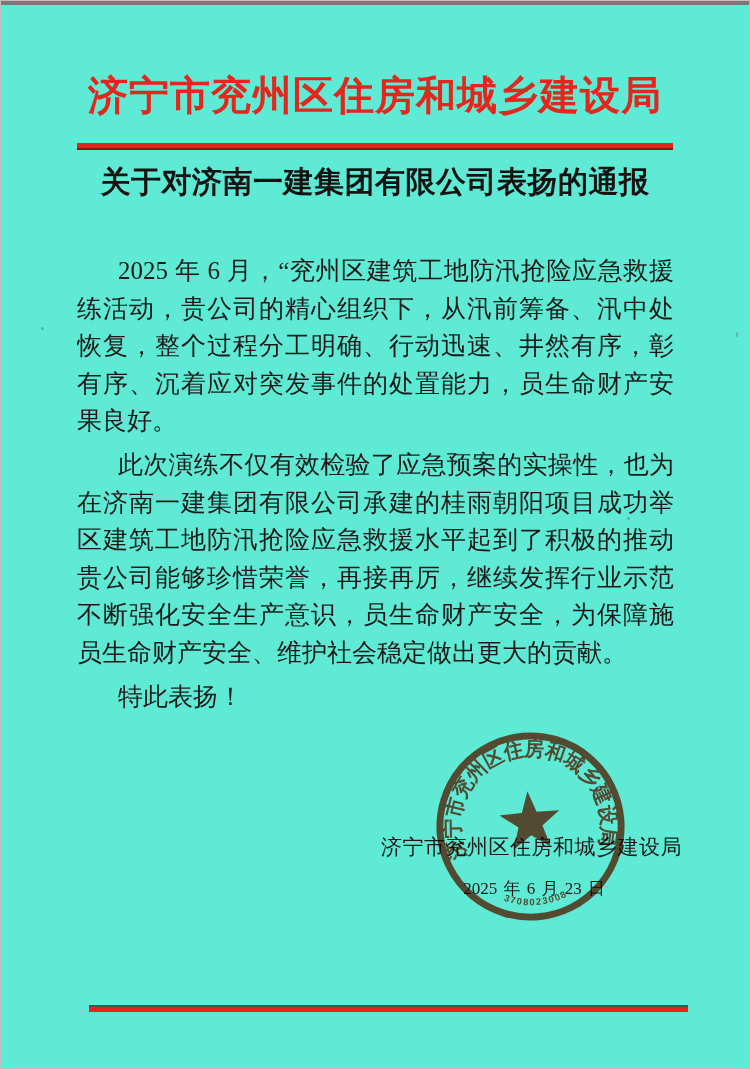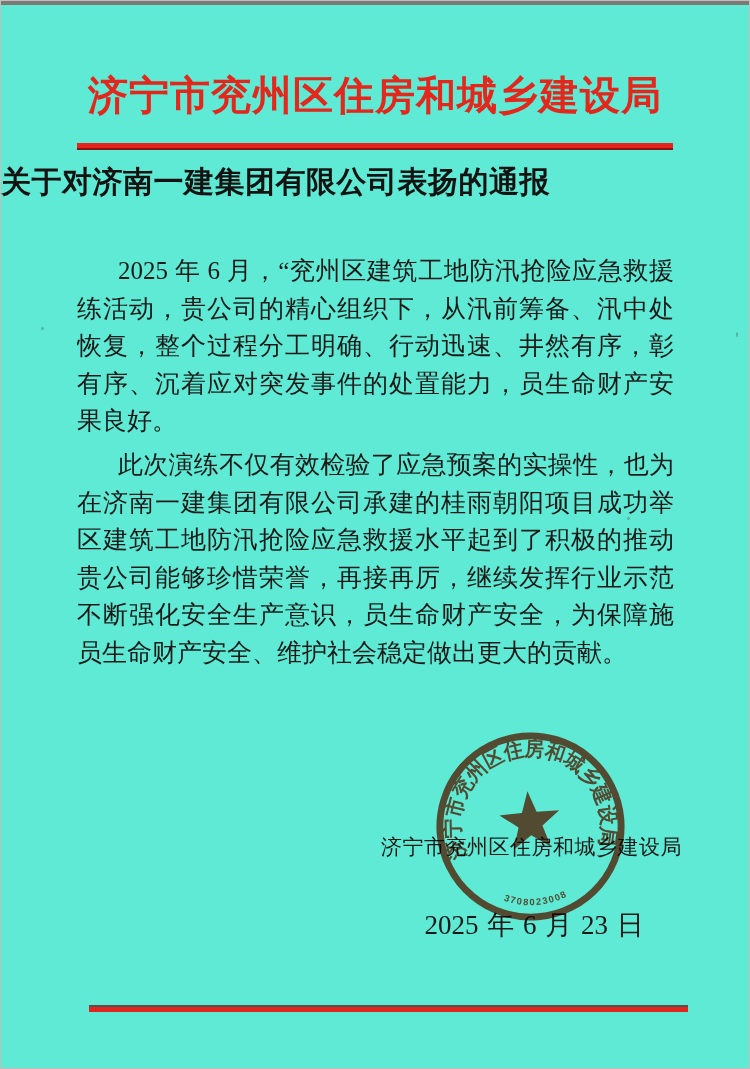--- a/index.html
+++ b/index.html
@@ -21,42 +21,43 @@
     text-align:center;
     font-size:40px;line-height:50px;font-weight:bold;
     color:#e3271c;letter-spacing:1px;
   }
   .header-rule{
     position:absolute;top:142px;left:76px;width:596px;
     height:5px;background:#e6241b;border-bottom:2px solid #8c140e;
   }
   .doc-title{
     position:absolute;top:160px;left:0;width:100%;
+    text-align:center;
     font-size:30px;line-height:42px;font-weight:bold;
     color:#151312;letter-spacing:0.5px;
   }
   .body-text{
     position:absolute;top:251px;left:76px;width:597px;
     font-size:25px;
   }
   .para{margin:0 0 6px 0;padding:0;}
   .bl{
     line-height:37.6px;height:37.6px;overflow:hidden;
     text-align:justify;text-align-last:justify;
   }
   .bl.last{text-align-last:left;}
   .bl.indent{padding-left:41px;}
   .signature-org{
     position:absolute;top:830px;left:380px;width:306px;
     font-size:21px;letter-spacing:0.5px;line-height:32px;
     white-space:nowrap;
   }
   .signature-date{
-    position:absolute;top:908px;left:380px;width:306px;
-    text-align:center;font-size:27px;line-height:32px;
+    position:absolute;top:872px;left:380px;width:306px;
+    text-align:center;font-size:17px;line-height:32px;
     word-spacing:2px;white-space:nowrap;
   }
   .seal{
     position:absolute;left:431px;top:727px;width:197px;height:197px;
     transform:rotate(-5deg);
     opacity:0.87;
     mix-blend-mode:multiply;
   }
   .seal svg{width:100%;height:100%;}
   .bottom-rule{
@@ -94,20 +95,23 @@
       <div class="bl last">果良好。</div>
     </div>
     <div class="para">
       <div class="bl indent">此次演练不仅有效检验了应急预案的实操性，也为全区建筑</div>
       <div class="bl">在济南一建集团有限公司承建的桂雨朝阳项目成功举办，对提升全</div>
       <div class="bl">区建筑工地防汛抢险应急救援水平起到了积极的推动作用。希望</div>
       <div class="bl">贵公司能够珍惜荣誉，再接再厉，继续发挥行业示范引领作用，</div>
       <div class="bl">不断强化安全生产意识，员生命财产安全，为保障施工现场人</div>
       <div class="bl last">员生命财产安全、维护社会稳定做出更大的贡献。</div>
     </div>
+    <div class="para">
+      <div class="bl last indent">特此表扬！</div>
+    </div>
   </div>
 
   <div class="signature-org">济宁市兖州区住房和城乡建设局</div>
   <div class="signature-date">2025 年 6 月 23 日</div>
 
   <div class="seal">
     <svg viewBox="0 0 200 200" xmlns="http://www.w3.org/2000/svg">
       <defs>
         <path id="arcTop" d="M 32.3 124.6 A 72 72 0 1 1 167.7 124.6" fill="none"></path>
         <path id="arcBottom" d="M 66.2 172.5 A 80 80 0 0 0 133.8 172.5" fill="none"></path>

